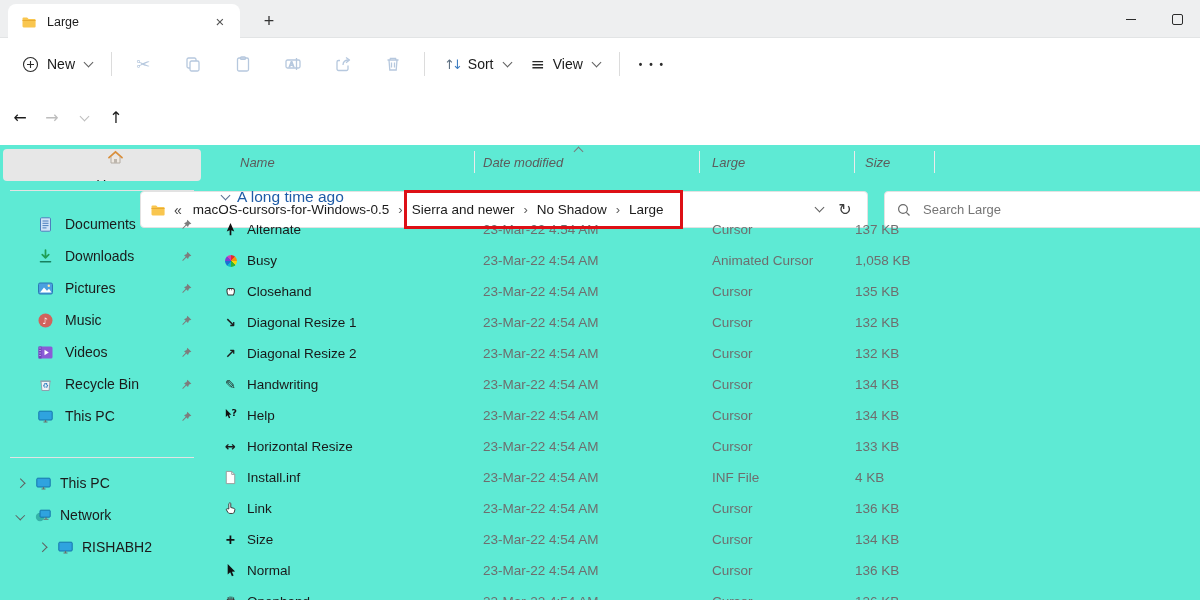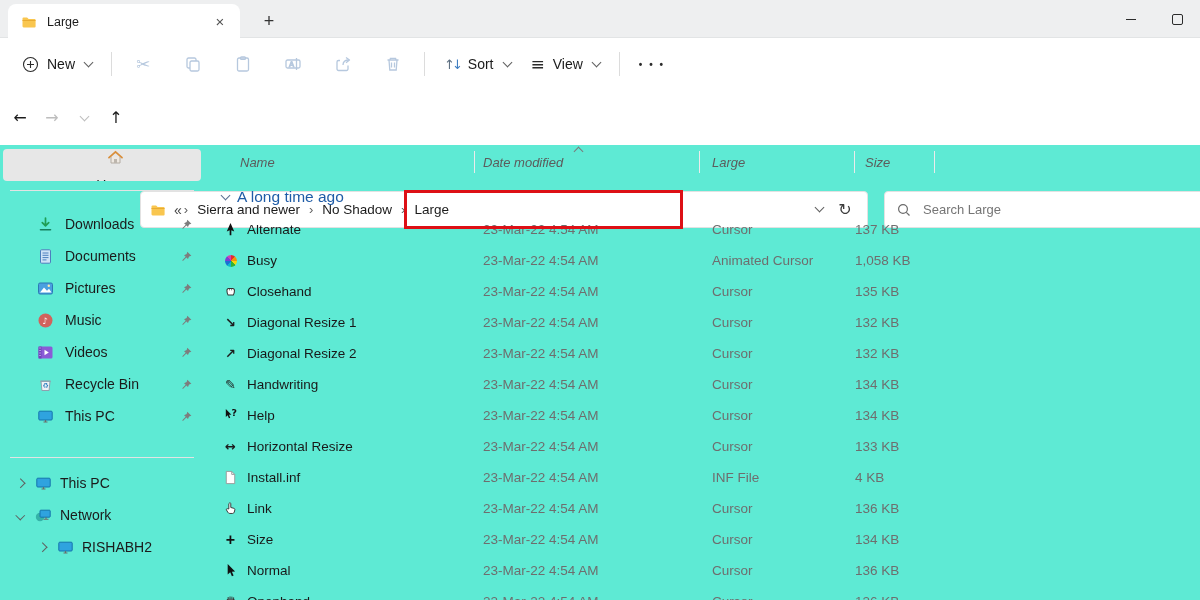--- a/index.html
+++ b/index.html
@@ -216,20 +216,21 @@
     </div>
     <div class="addressbox">
       <span class="icon16">
         <svg width="16" height="16" viewBox="0 0 16 16">
             <path d="M1.5 4.6q0-1.1 1.1-1.1h3.5l1.5 1.5h6q1 0 1 1v6.4q0 1-1 1h-11q-1.1 0-1.1-1.1Z" fill="#f9c64f"></path>
             <path d="M1.5 6h13v1H1.5Z" fill="#e8ab32"></path>
           </svg>
       </span>
       <span class="collapse-ind">«</span>
       <span id="crumbs" style="display:flex;align-items:center;height:100%;">
+          <span class="crumb">macOS-cursors-for-Windows-0.5</span>
           <span class="crumb-sep">›</span>
           <span class="crumb">Sierra and newer</span>
           <span class="crumb-sep">›</span>
           <span class="crumb">No Shadow</span>
           <span class="crumb-sep">›</span>
           <span class="crumb">Large</span>
         </span>
       <span class="ad-spacer"></span>
       <span class="ad-chevbtn">
           <span class="chev"></span>
@@ -258,39 +259,39 @@
           </svg>
       </span>
       <span class="side-label">Home</span>
     </div>
     <div class="side-divider"></div>
     <div class="gap8"></div>
     <div id="side-pinned">
         <div class="side-item">
      <span class="icon16">
             <svg width="17" height="17" viewBox="0 0 17 17">
+              <rect x="3.5" y="1.8" width="10" height="13.4" rx="1" fill="#cfe3f7" stroke="#4c7fbd"></rect>
+              <path d="M5.5 5h6M5.5 7.3h6M5.5 9.6h6M5.5 11.9h4" stroke="#4c7fbd" stroke-width="1"></path>
+            </svg>
+          </span>
+     <span class="side-label">Documents</span>
+     <span class="pin-wrap">
+            <svg width="13" height="13" viewBox="0 0 16 16">
+              <path d="M9 2l5 5-2.8 1-1.4 3.2-2-2-4.2 4.2-.8-.8L7 8.4l-2-2L8.2 5Z" fill="#7d7d7d"></path>
+            </svg>
+          </span>
+   </div>
+        <div class="side-item">
+     <span class="icon16">
+            <svg width="17" height="17" viewBox="0 0 17 17">
               <path d="M8.5 2v7.5M5.3 6.7l3.2 3.2 3.2-3.2" fill="none" stroke="#1f9e55" stroke-width="1.7" stroke-linecap="round" stroke-linejoin="round"></path>
               <path d="M3.5 13.8h10" stroke="#17805f" stroke-width="1.6" stroke-linecap="round"></path>
             </svg>
           </span>
      <span class="side-label">Downloads</span>
-     <span class="pin-wrap">
-            <svg width="13" height="13" viewBox="0 0 16 16">
-              <path d="M9 2l5 5-2.8 1-1.4 3.2-2-2-4.2 4.2-.8-.8L7 8.4l-2-2L8.2 5Z" fill="#7d7d7d"></path>
-            </svg>
-          </span>
-   </div>
-        <div class="side-item">
-     <span class="icon16">
-            <svg width="17" height="17" viewBox="0 0 17 17">
-              <rect x="3.5" y="1.8" width="10" height="13.4" rx="1" fill="#cfe3f7" stroke="#4c7fbd"></rect>
-              <path d="M5.5 5h6M5.5 7.3h6M5.5 9.6h6M5.5 11.9h4" stroke="#4c7fbd" stroke-width="1"></path>
-            </svg>
-          </span>
-     <span class="side-label">Documents</span>
      <span class="pin-wrap">
             <svg width="13" height="13" viewBox="0 0 16 16">
               <path d="M9 2l5 5-2.8 1-1.4 3.2-2-2-4.2 4.2-.8-.8L7 8.4l-2-2L8.2 5Z" fill="#7d7d7d"></path>
             </svg>
           </span>
    </div>
         <div class="side-item">
      <span class="icon16">
             <svg width="17" height="17" viewBox="0 0 17 17">
               <rect x="1.5" y="3" width="14" height="11" rx="1.5" fill="#4aa0e0" stroke="#2c79b5"></rect>

